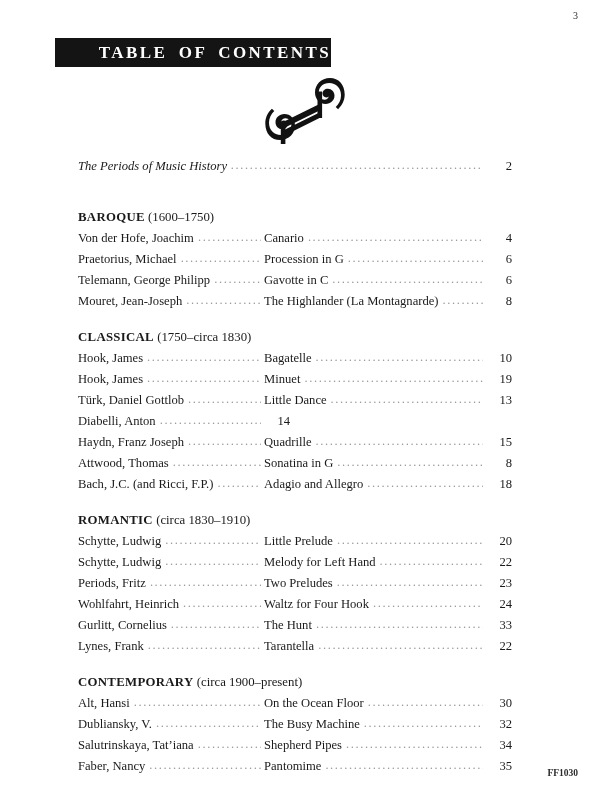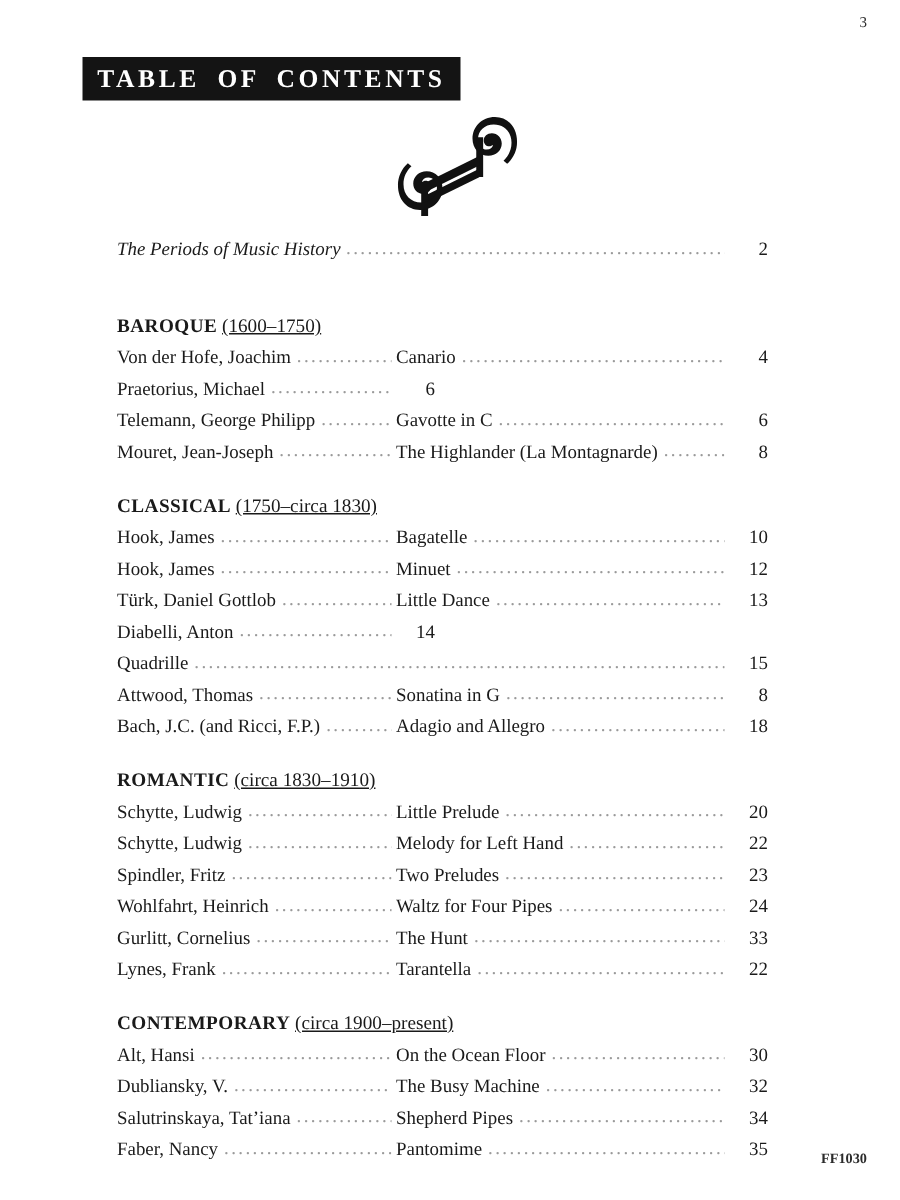--- a/index.html
+++ b/index.html
@@ -25,26 +25,26 @@
     right: 22px;
     font-size: 10px;
     color: #2b2b2b;
   }
 
   
   .banner {
     position: absolute;
     left: 55px;
     top: 38px;
-    width: 252px;
+    width: 276px;
     height: 29px;
     background: #141414;
     display: flex;
     align-items: center;
-    justify-content: center;
+    justify-content: flex-end;
   }
   .banner-text {
     color: #ffffff;
     font-size: 17px;
     font-weight: bold;
     letter-spacing: 2.4px;
     word-spacing: 5px;
     font-family: "Liberation Serif", "DejaVu Serif", serif;
     white-space: nowrap;
   }
@@ -123,21 +123,20 @@
     margin-top: 14px;
     margin-bottom: 7px;
     white-space: nowrap;
   }
   .section-head .sec-name {
     font-weight: bold;
     letter-spacing: 0.3px;
   }
   .section-head .sec-dates {
     font-weight: normal;
-    text-decoration: underline;
   }
 
   .gap-intro { height: 15px; }
   .gap-back  { height: 24px; }
 
   .footer-code {
     position: absolute;
     right: 22px;
     bottom: 22px;
     font-size: 9.5px;
@@ -201,20 +200,24 @@
         <span class="title-text">Canario</span>
         <span class="leader"></span>
       </div>
       <span class="pagenum">4</span>
     </div>
     <div class="toc-row">
       <div class="col-composer">
         <span class="name-text">Praetorius, Michael</span>
         <span class="leader"></span>
       </div>
+      <div class="col-title">
+        <span class="title-text">Procession in G</span>
+        <span class="leader"></span>
+      </div>
       <span class="pagenum">6</span>
     </div>
     <div class="toc-row">
       <div class="col-composer">
         <span class="name-text">Telemann, George Philipp</span>
         <span class="leader"></span>
       </div>
       <div class="col-title">
         <span class="title-text">Gavotte in C</span>
         <span class="leader"></span>
@@ -251,41 +254,45 @@
     </div>
     <div class="toc-row">
       <div class="col-composer">
         <span class="name-text">Hook, James</span>
         <span class="leader"></span>
       </div>
       <div class="col-title">
         <span class="title-text">Minuet</span>
         <span class="leader"></span>
       </div>
-      <span class="pagenum">12</span>
+      <span class="pagenum">19</span>
     </div>
     <div class="toc-row">
       <div class="col-composer">
         <span class="name-text">Türk, Daniel Gottlob</span>
         <span class="leader"></span>
       </div>
       <div class="col-title">
         <span class="title-text">Little Dance</span>
         <span class="leader"></span>
       </div>
       <span class="pagenum">13</span>
     </div>
     <div class="toc-row">
       <div class="col-composer">
         <span class="name-text">Diabelli, Anton</span>
         <span class="leader"></span>
       </div>
       <span class="pagenum">14</span>
     </div>
     <div class="toc-row">
+      <div class="col-composer">
+        <span class="name-text">Haydn, Franz Joseph</span>
+        <span class="leader"></span>
+      </div>
       <div class="col-title">
         <span class="title-text">Quadrille</span>
         <span class="leader"></span>
       </div>
       <span class="pagenum">15</span>
     </div>
     <div class="toc-row">
       <div class="col-composer">
         <span class="name-text">Attwood, Thomas</span>
         <span class="leader"></span>
@@ -330,36 +337,36 @@
         <span class="leader"></span>
       </div>
       <div class="col-title">
         <span class="title-text">Melody for Left Hand</span>
         <span class="leader"></span>
       </div>
       <span class="pagenum">22</span>
     </div>
     <div class="toc-row">
       <div class="col-composer">
-        <span class="name-text">Spindler, Fritz</span>
+        <span class="name-text">Periods, Fritz</span>
         <span class="leader"></span>
       </div>
       <div class="col-title">
         <span class="title-text">Two Preludes</span>
         <span class="leader"></span>
       </div>
       <span class="pagenum">23</span>
     </div>
     <div class="toc-row">
       <div class="col-composer">
         <span class="name-text">Wohlfahrt, Heinrich</span>
         <span class="leader"></span>
       </div>
       <div class="col-title">
-        <span class="title-text">Waltz for Four Pipes</span>
+        <span class="title-text">Waltz for Four Hook</span>
         <span class="leader"></span>
       </div>
       <span class="pagenum">24</span>
     </div>
     <div class="toc-row">
       <div class="col-composer">
         <span class="name-text">Gurlitt, Cornelius</span>
         <span class="leader"></span>
       </div>
       <div class="col-title">

